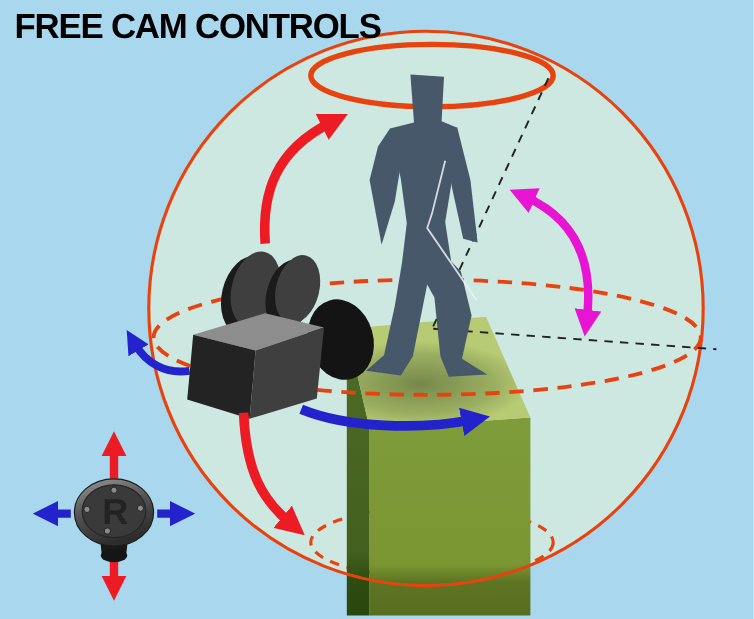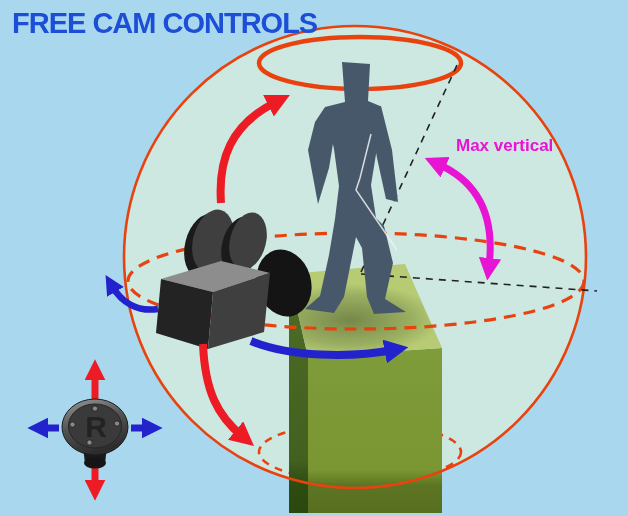--- a/index.html
+++ b/index.html
@@ -7,21 +7,21 @@
     position:relative;
     width:628px;height:516px;
     overflow:hidden;
     background:#a9d8ee;
     font-family:"Liberation Sans", sans-serif;
   }
   #scene{position:absolute;left:0;top:0;}
   .title{
     position:absolute;left:12px;top:7px;
     font-size:29px;font-weight:bold;letter-spacing:-1px;
-    color:#1d4ed8;white-space:nowrap;
+    color:#000000;white-space:nowrap;
   }
   .angle-label{
     position:absolute;left:456px;top:134px;
     font-size:17px;font-weight:bold;line-height:23px;
     color:#e714d4;
   }
 </style>
 </head>
 <body>
 
@@ -133,16 +133,15 @@
       <circle cx="72.5" cy="424.5" r="2.6" fill="#8a8a8a" stroke="#222" stroke-width="0.8"></circle>
       <circle cx="117" cy="423.5" r="2.6" fill="#8a8a8a" stroke="#222" stroke-width="0.8"></circle>
       <circle cx="89.5" cy="442.5" r="2.6" fill="#8a8a8a" stroke="#222" stroke-width="0.8"></circle>
       <text x="96" y="437" font-size="30" font-weight="bold" text-anchor="middle" font-family="Liberation Sans, sans-serif" fill="#232323">R</text>
     </g>
   </svg>
 
   <div class="title">FREE CAM CONTROLS</div>
 
   <div class="angle-label">
-    <div>Max vertical</div>
   </div>
 
 </div>
 
 </body></html>

